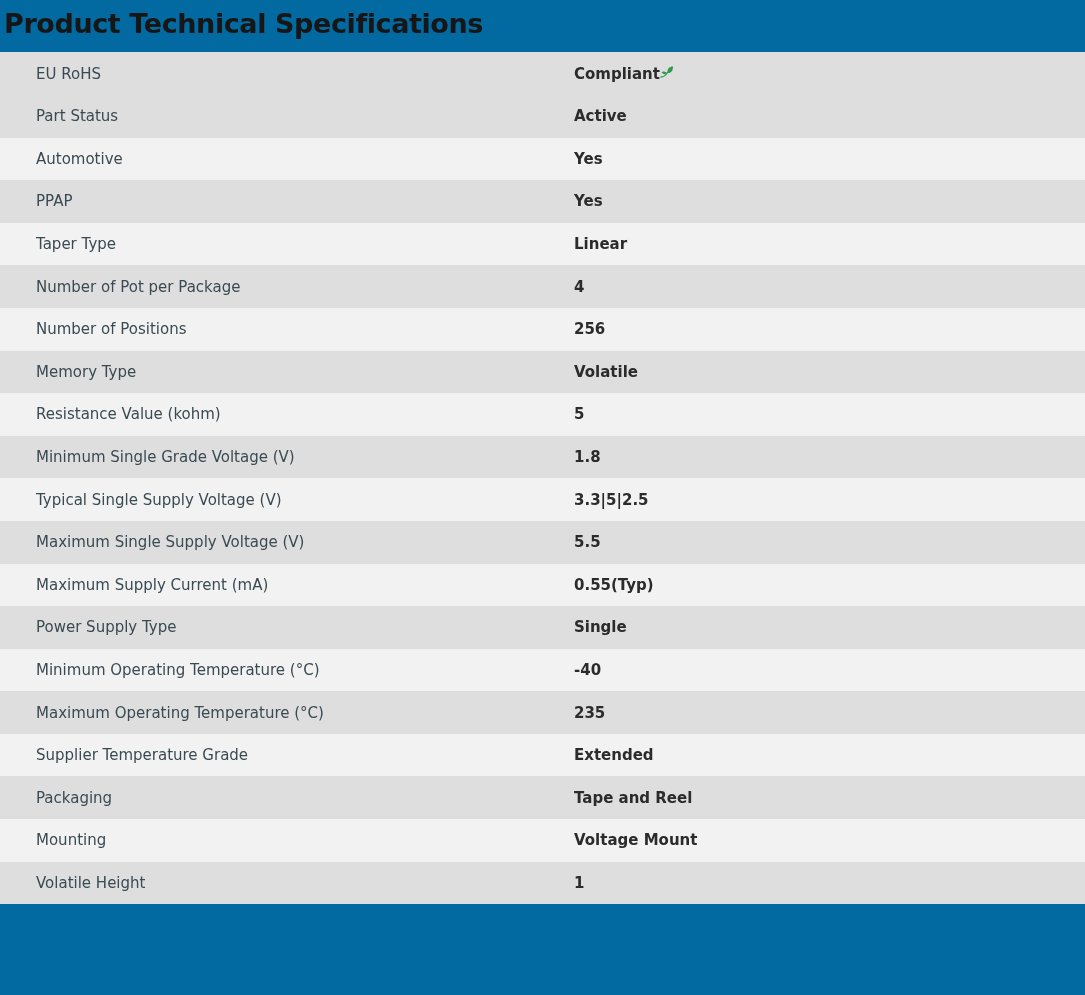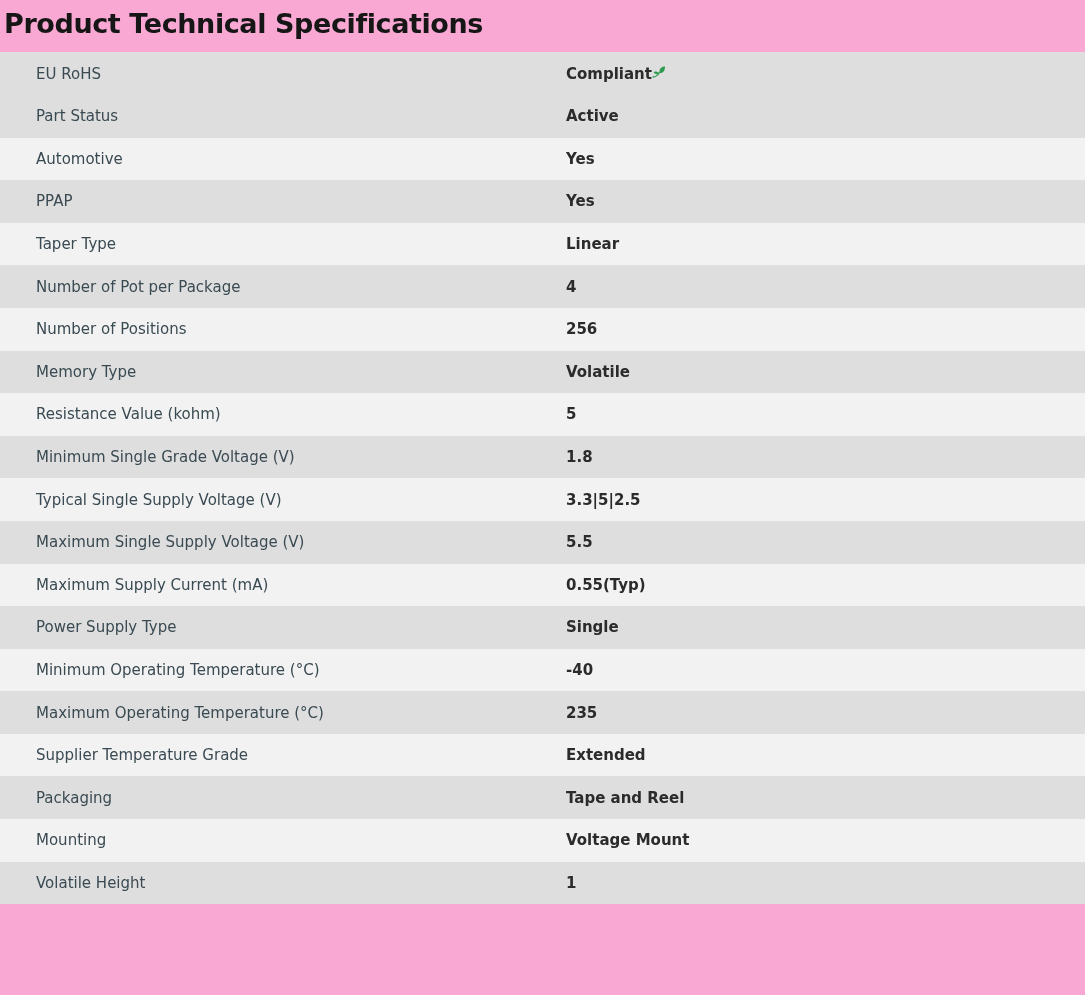--- a/index.html
+++ b/index.html
@@ -5,21 +5,21 @@
   html, body {
     margin: 0;
     padding: 0;
     background: #ffffff;
     font-family: "DejaVu Sans", sans-serif;
   }
   .page {
     width: 1085px;
     min-height: 995px;
     position: relative;
-    background: #f9a8d4;
+    background: #0369a1;
     overflow: hidden;
   }
   .page-title {
     font-family: "DejaVu Sans", sans-serif;
     font-size: 27px;
     font-weight: bold;
     color: #161616;
     letter-spacing: -0.4px;
     padding: 8px 0 12px 4px;
     margin: 0;
@@ -47,20 +47,21 @@
   table.spec-table td.value {
     padding-left: 0;
     color: #2b2b2b;
     font-weight: bold;
     font-size: 15px;
   }
   .value-inner {
     display: inline-flex;
     align-items: center;
     gap: 9px;
+    margin-left: 8px;
   }
   .leaf-icon {
     display: inline-block;
     width: 16px;
     height: 14px;
     line-height: 14px;
     color: #2e9b4f;
     font-size: 14px;
   }
 </style>

